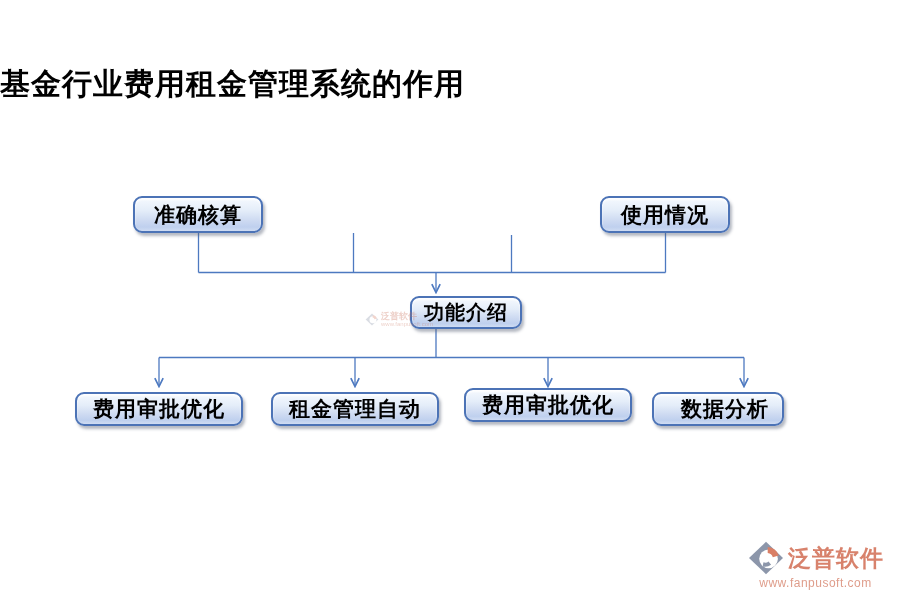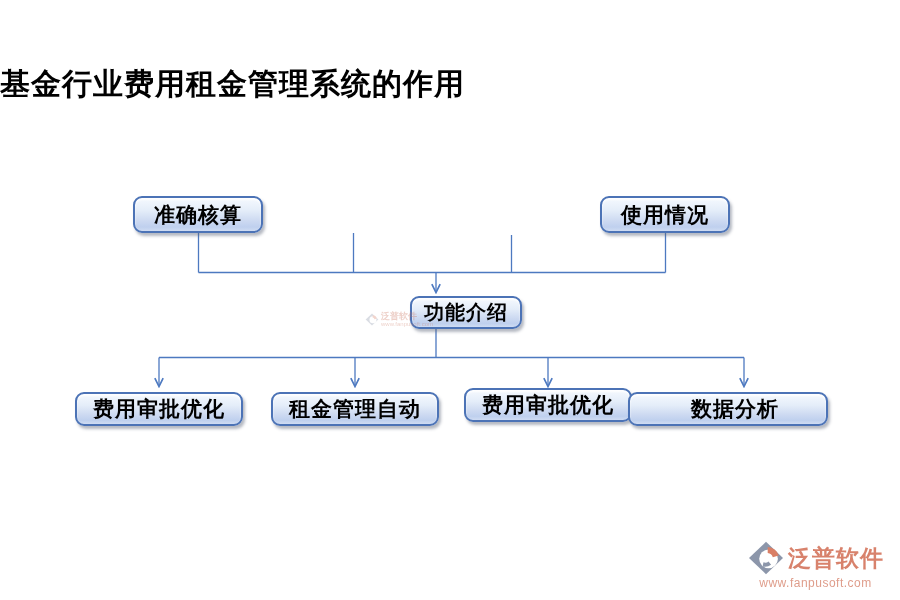--- a/index.html
+++ b/index.html
@@ -44,21 +44,21 @@
     white-space: nowrap;
   }
   .node-t1 { left: 133px; top: 196px; width: 130px; height: 37px; }
   .node-t2 { left: 288px; top: 196px; width: 130px; height: 37px; }
   .node-t3 { left: 443px; top: 198px; width: 136px; height: 37px; }
   .node-t4 { left: 600px; top: 196px; width: 130px; height: 37px; text-align: right; }
   .node-mid { left: 370px; top: 296px; width: 112px; height: 33px; font-size: 20px; margin-left: 40px; }
   .node-b1 { left: 75px;  top: 392px; width: 168px; height: 34px; }
   .node-b2 { left: 271px; top: 392px; width: 168px; height: 34px; }
   .node-b3 { left: 464px; top: 388px; width: 168px; height: 34px; }
-  .node-b4 { left: 628px; top: 392px; width: 200px; height: 34px; padding-left: 14px; }
+  .node-b4 { left: 652px; top: 392px; width: 132px; height: 34px; padding-left: 14px; }
   .watermark {
     position: absolute;
     left: 365px; top: 312px;
     display: flex;
     align-items: center;
     gap: 2px;
     opacity: 0.32;
     font-family: "Liberation Sans", sans-serif;
   }
   .watermark .wm-col { display: flex; flex-direction: column; line-height: 1; }

